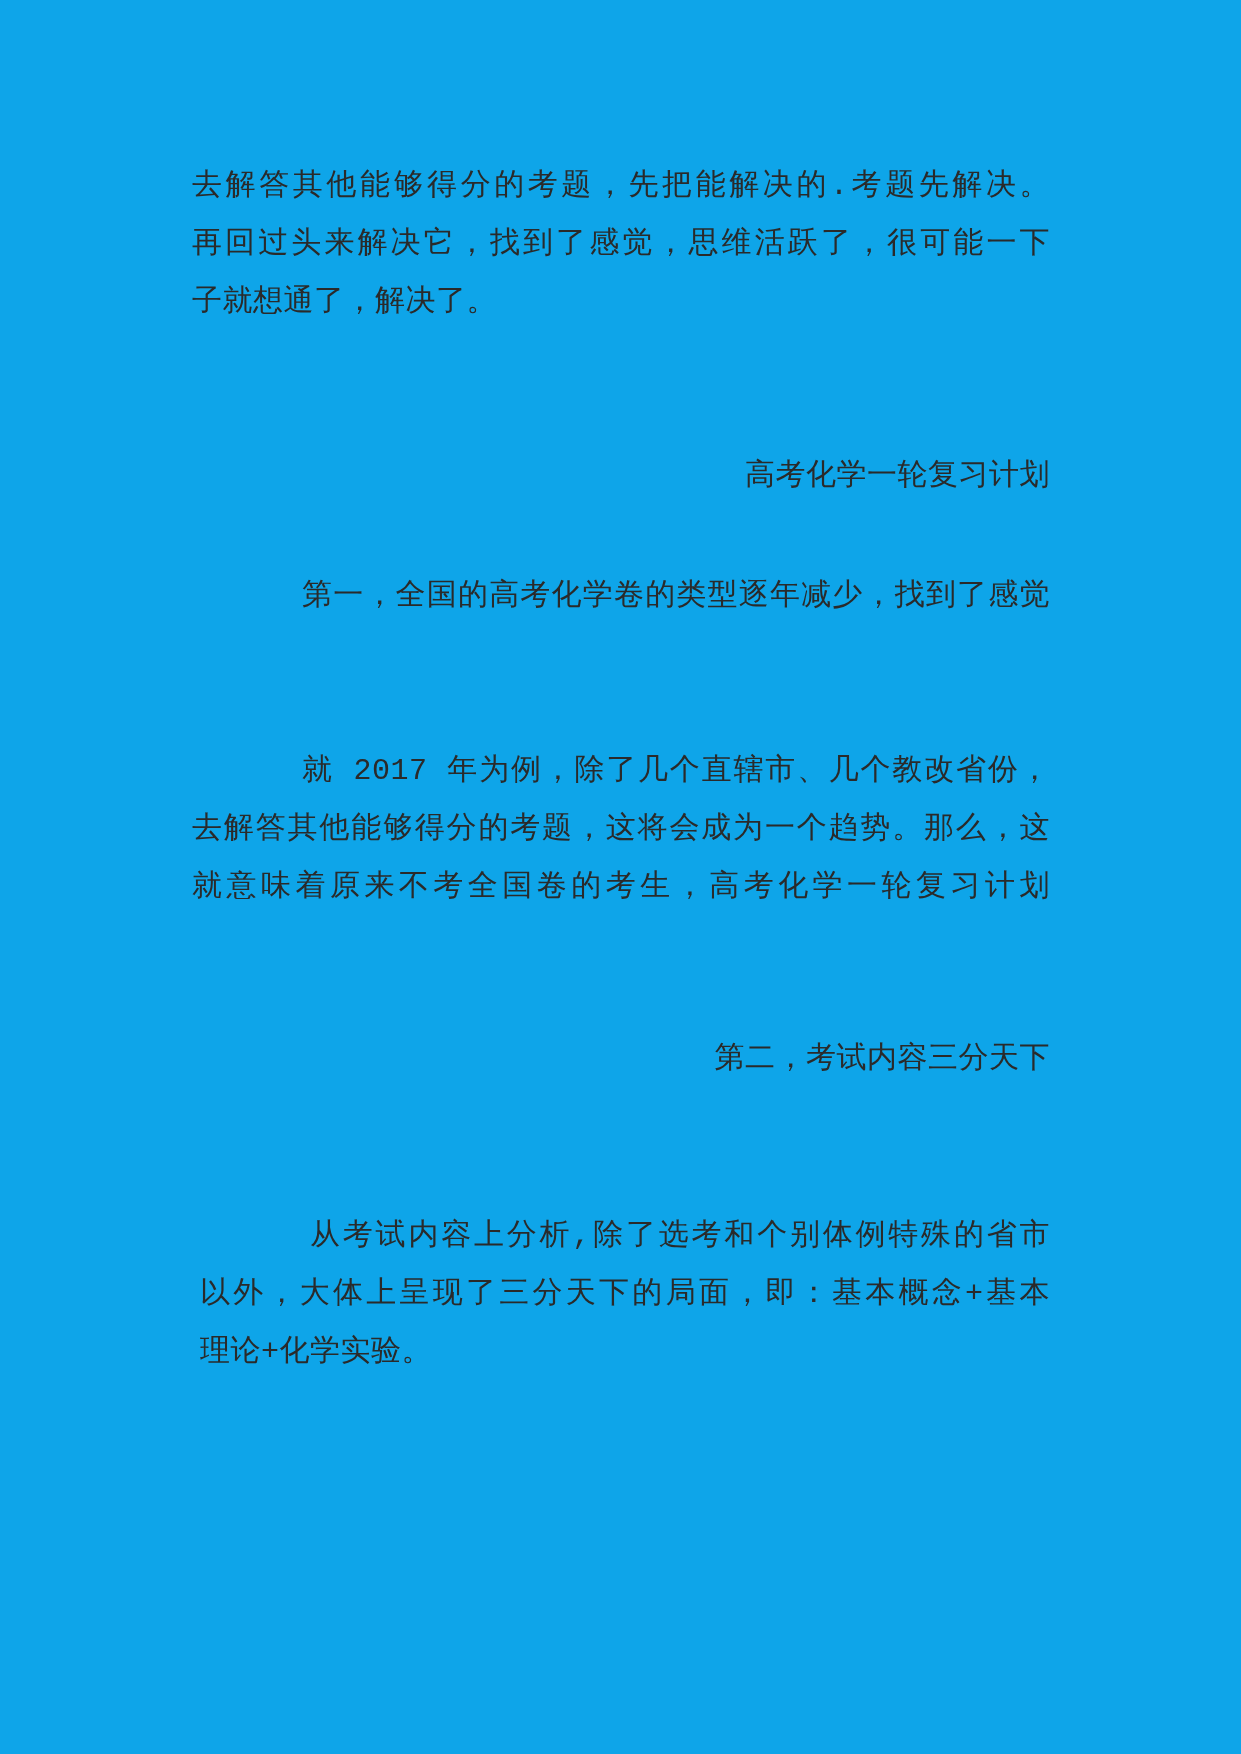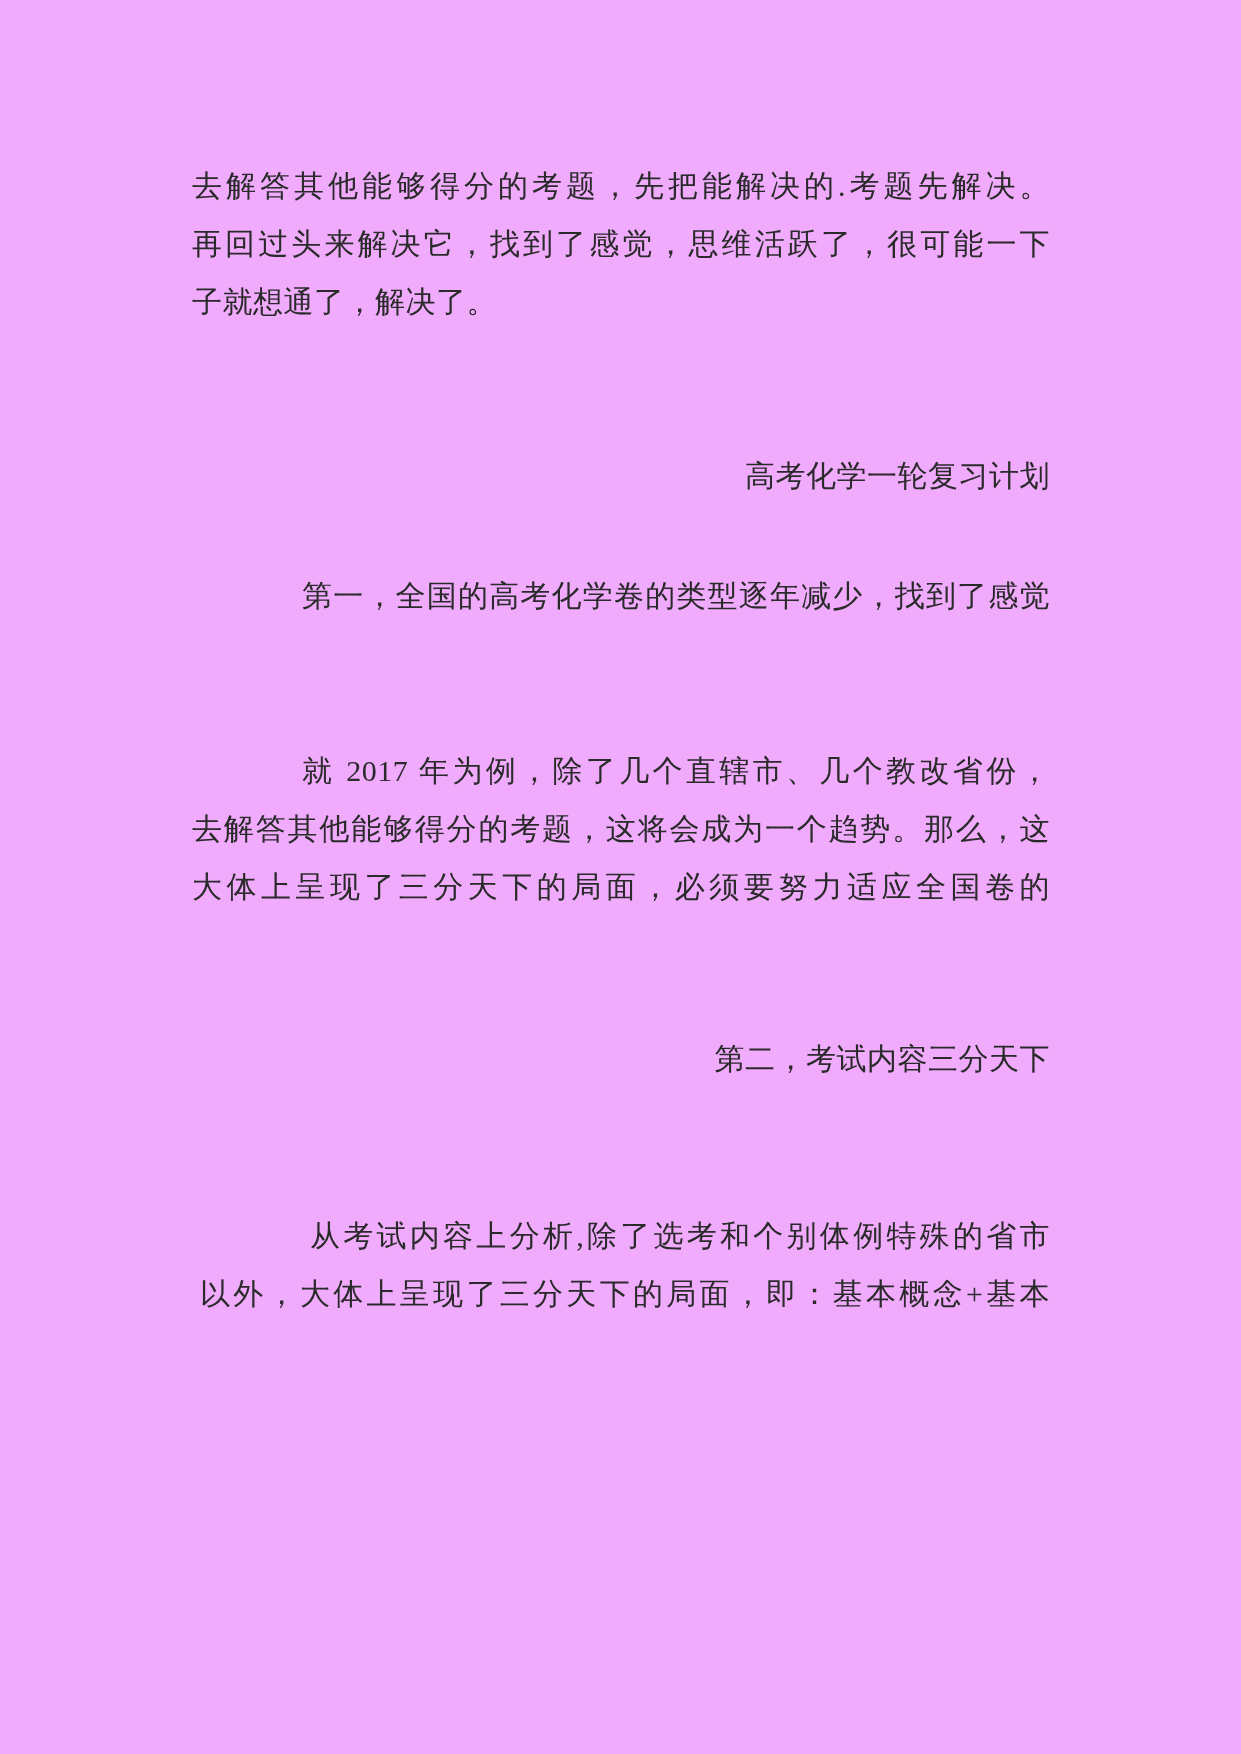--- a/index.html
+++ b/index.html
@@ -1,22 +1,22 @@
 <!DOCTYPE html>
 <html><head>
 <meta charset="utf-8">
 <style>
   html, body { margin: 0; padding: 0; background: #ffffff; }
   .page {
     position: relative;
     width: 1241px;
     height: 1754px;
-    background: #f0abfc;
+    background: #0ea5e9;
     overflow: hidden;
-    font-family: Liberation Serif, serif;
+    font-family: Liberation Mono, monospace;
     color: #2a2a2a;
   }
   .content {
     position: absolute;
     top: 157px;
     left: 192px;
     width: 858px;
   }
   .line {
     height: 58px;
@@ -58,26 +58,27 @@
       <div class="line indent">高考化学一轮复习计划</div>
     </div>
 
     <div class="block-section1">
       <div class="line indent full">第一，全国的高考化学卷的类型逐年减少，找到了感觉</div>
     </div>
 
     <div class="block-para2">
       <div class="line indent full">就 2017 年为例，除了几个直辖市、几个教改省份，</div>
       <div class="line full">去解答其他能够得分的考题，这将会成为一个趋势。那么，这</div>
-      <div class="line full">大体上呈现了三分天下的局面，必须要努力适应全国卷的</div>
+      <div class="line full">就意味着原来不考全国卷的考生，高考化学一轮复习计划</div>
     </div>
 
     <div class="block-section2">
       <div class="line indent">第二，考试内容三分天下</div>
     </div>
 
     <div class="block-para3">
       <div class="line indent full">从考试内容上分析,除了选考和个别体例特殊的省市</div>
       <div class="line full">以外，大体上呈现了三分天下的局面，即：基本概念+基本</div>
+      <div class="line">理论+化学实验。</div>
     </div>
 
   </div>
 </div>
 
 </body></html>

